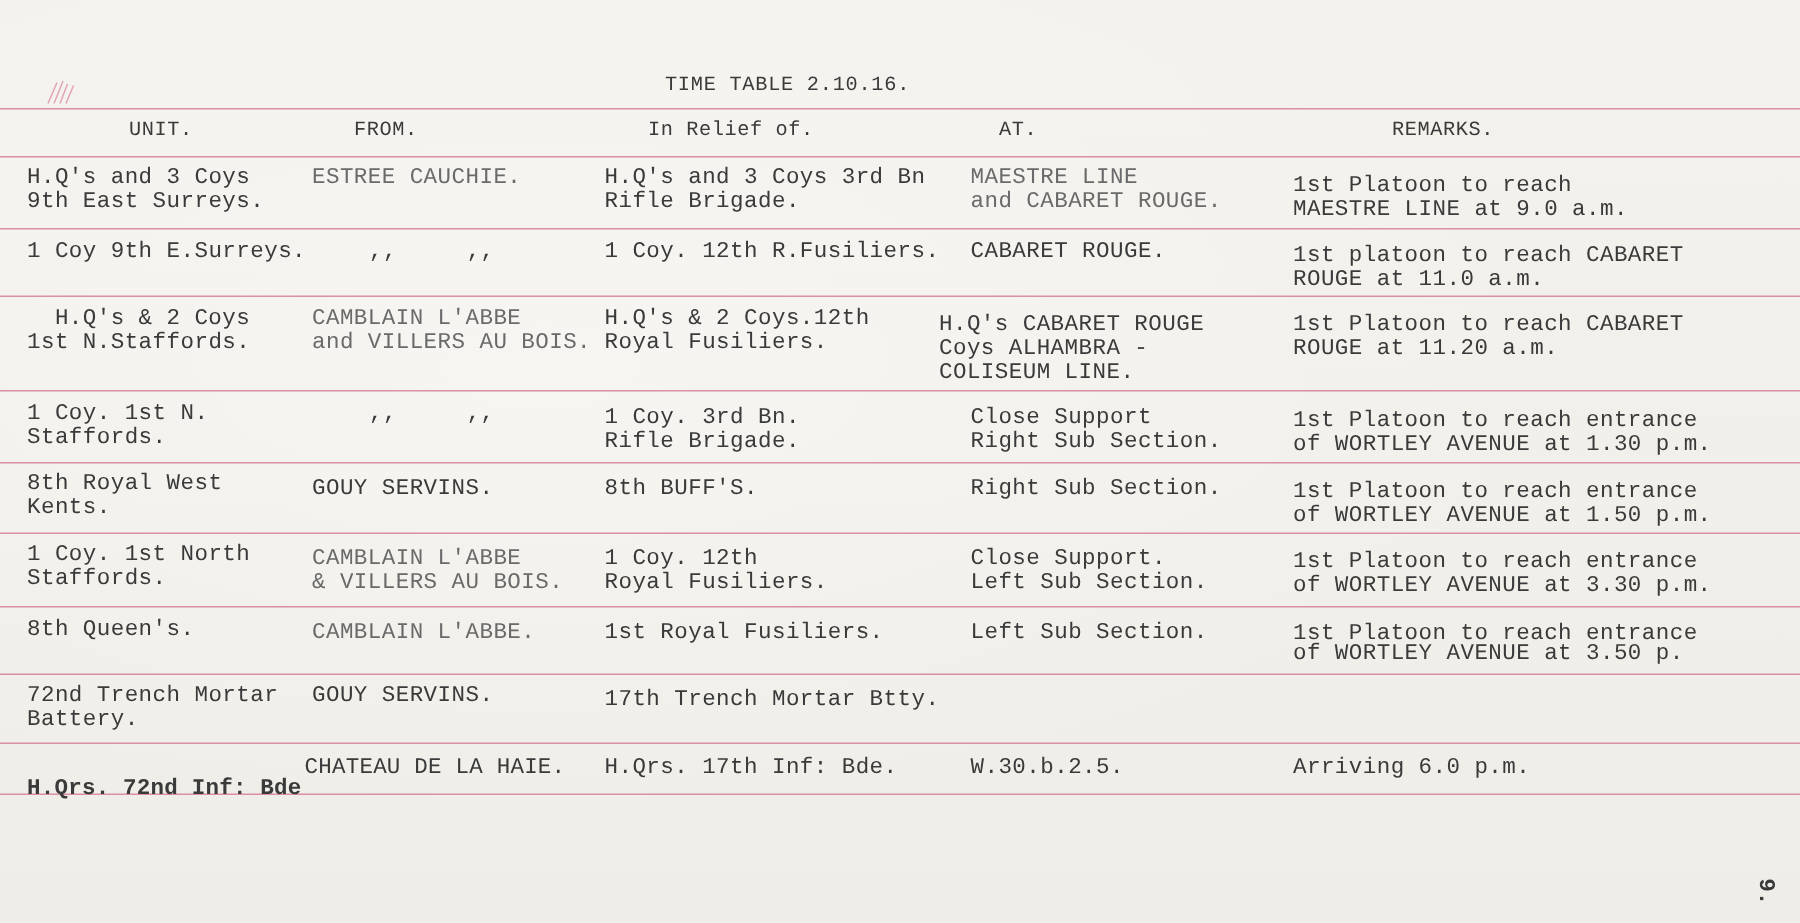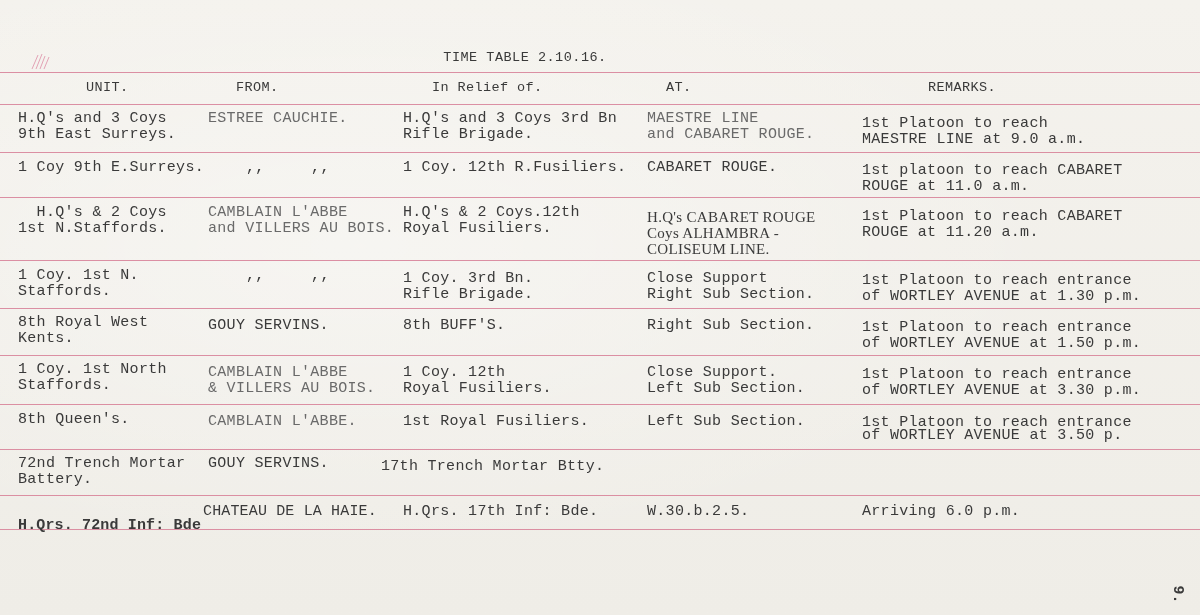--- a/index.html
+++ b/index.html
@@ -96,21 +96,21 @@
 ROUGE at 11.0 a.m.</div>
   </div>
 
   <div>
     <div class="cell" style="left:18px; top:205px;text-align:right;">H.Q's &amp; 2 Coys
 1st N.Staffords.</div>
     <div class="cell faded" style="left:208px; top:205px;">CAMBLAIN L'ABBE
 and VILLERS AU BOIS.</div>
     <div class="cell" style="left:403px; top:205px;">H.Q's &amp; 2 Coys.12th
 Royal Fusiliers.</div>
-    <div class="cell" style="left:647px; top:209px;font-family:Liberation Serif, serif;">H.Q's CABARET ROUGE
+    <div class="cell" style="left:626px; top:209px;">H.Q's CABARET ROUGE
 Coys ALHAMBRA -
 COLISEUM LINE.</div>
     <div class="cell" style="left:862px; top:209px;">1st Platoon to reach CABARET
 ROUGE at 11.20 a.m.</div>
   </div>
 
   <div>
     <div class="cell" style="left:18px; top:268px;">1 Coy. 1st N.
 Staffords.</div>
     <div class="cell" style="left:246px; top:268px;">,,     ,,</div>
@@ -151,21 +151,21 @@
     <div class="cell" style="left:403px; top:414px;text-align:center;">1st Royal Fusiliers.</div>
     <div class="cell" style="left:647px; top:414px;">Left Sub Section.</div>
     <div class="cell" style="left:862px; top:416px; line-height:13px;">1st Platoon to reach entrance
 of WORTLEY AVENUE at 3.50 p.</div>
   </div>
 
   <div>
     <div class="cell" style="left:18px; top:456px;">72nd Trench Mortar
 Battery.</div>
     <div class="cell" style="left:208px; top:456px;">GOUY SERVINS.</div>
-    <div class="cell" style="left:381px; top:459px;text-align:center;">17th Trench Mortar Btty.</div>
+    <div class="cell" style="left:403px; top:459px;text-align:center;">17th Trench Mortar Btty.</div>
     <div class="cell" style="left:647px; top:459px;"></div>
     <div class="cell" style="left:862px; top:459px;"></div>
   </div>
 
   <div>
     <div class="cell" style="left:18px; top:518px; letter-spacing:0.15px;font-weight:bold;">H.Qrs. 72nd Inf: Bde</div>
     <div class="cell" style="left:203px; top:504px; letter-spacing:0.15px;">CHATEAU DE LA HAIE.</div>
     <div class="cell" style="left:403px; top:504px;">H.Qrs. 17th Inf: Bde.</div>
     <div class="cell" style="left:647px; top:504px;">W.30.b.2.5.</div>
     <div class="cell" style="left:862px; top:504px;">Arriving 6.0 p.m.</div>

